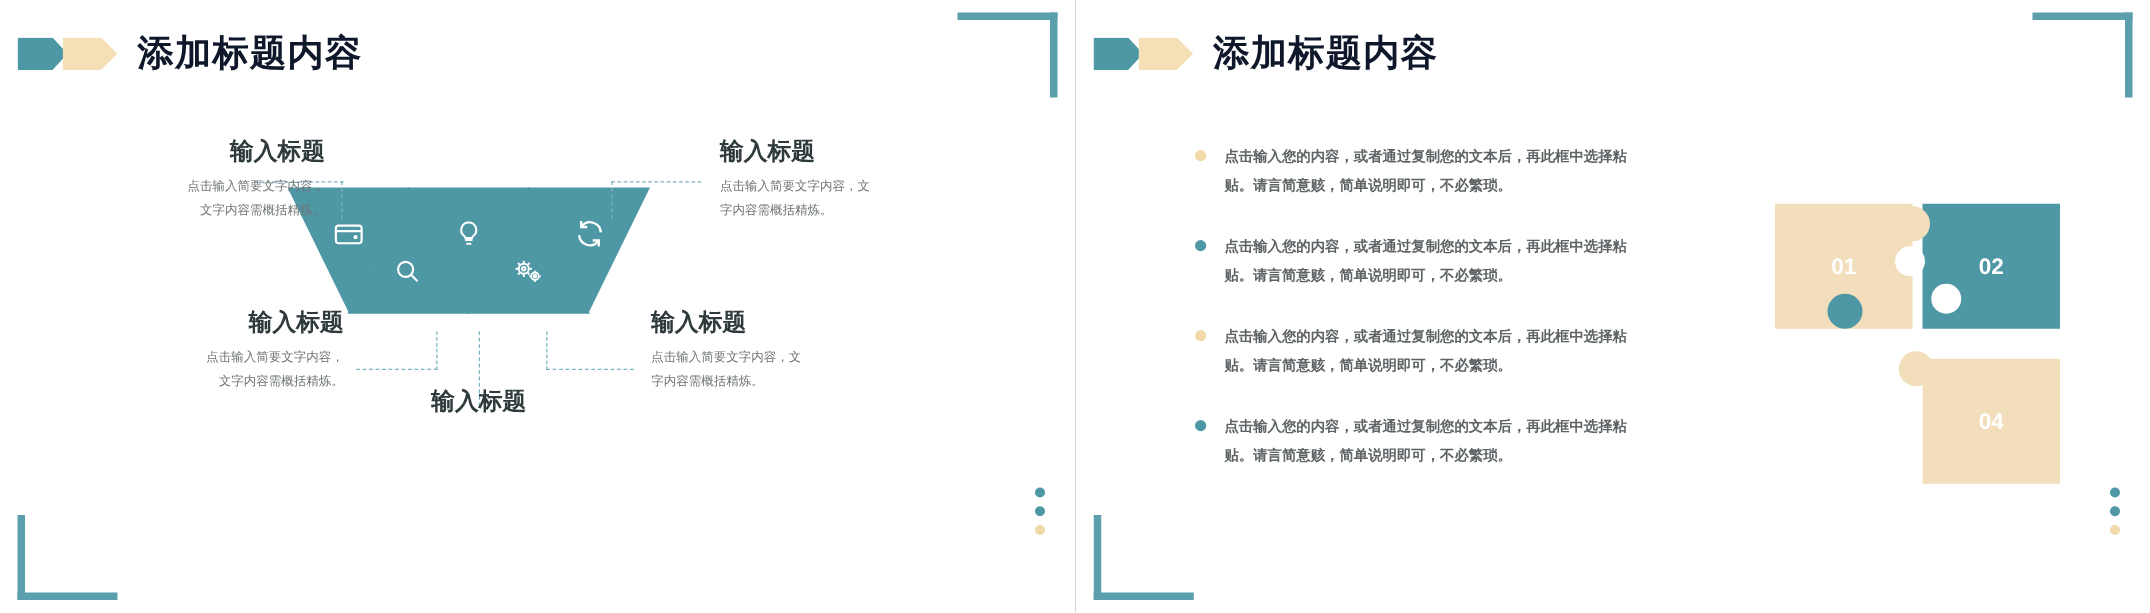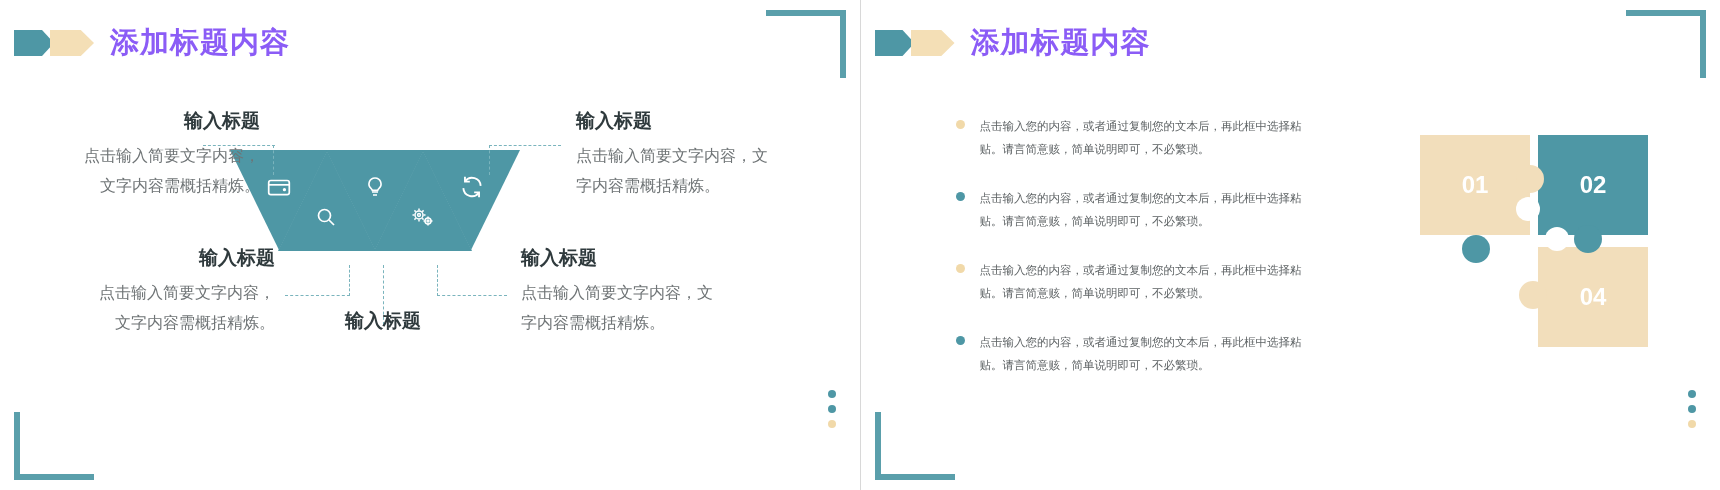--- a/index.html
+++ b/index.html
@@ -75,21 +75,21 @@
   }
   .arrow-teal { background: #4e97a5; }
   .arrow-cream {
     background: #f4dfb6;
     margin-left: -4px;
     width: 44px;
   }
   .slide-title {
     font-size: 29px;
     font-weight: bold;
-    color: #8b5cf6;
+    color: #0f172a;
     letter-spacing: 1px;
     white-space: nowrap;
   }
 
   
   .page-dots {
     position: absolute;
     right: 24px;
     bottom: 62px;
     display: flex;
@@ -138,21 +138,21 @@
     width: 210px;
   }
   .lbl-h {
     font-size: 19px;
     font-weight: bold;
     color: #2f3a3d;
     margin-bottom: 7px;
     white-space: nowrap;
   }
   .lbl-b {
-    font-size: 16px;
+    font-size: 10px;
     color: #6f7476;
     line-height: 1.85;
   }
   .lbl-right { text-align: right; }
   .lbl-left  { text-align: left; }
   .lbl-center{ text-align: center; }
 
   .dash {
     position: absolute;
     border-color: #7ab4bd;
@@ -177,40 +177,42 @@
     height: 9px;
     border-radius: 50%;
     margin-top: 5px;
     margin-right: 15px;
     flex: 0 0 9px;
   }
   .bullet-text {
     font-size: 11.5px;
     color: #5e6365;
     line-height: 2.0;
+    font-weight: bold;
   }
 
   
   .puzzle {
     position: absolute;
     right: 60px;
     top: 135px;
     width: 240px;
     height: 220px;
   }
   .pz {
     position: absolute;
     width: 110px;
     height: 100px;
     display: flex;
     align-items: center;
     justify-content: center;
-    font-size: 24px;
+    font-size: 18px;
     font-weight: bold;
     color: #ffffff;
+    margin-top: 28px;
   }
   .pz-num { position: relative; z-index: 3; }
   .pz-cream { background: #f2debb; }
   .pz-teal  { background: #4e97a5; }
   .knob {
     position: absolute;
     border-radius: 50%;
     z-index: 2;
   }
 </style>
@@ -366,21 +368,21 @@
       </div>
       <div class="knob" style="left:96px; top:30px; width:28px; height:28px; background:#f2debb;"></div>
 
       <div class="pz pz-teal" style="left:118px; top:0px;text-align:center;">
         <span class="pz-num">02</span>
       </div>
       <div class="knob" style="left:154px; top:90px; width:28px; height:28px; background:#4e97a5;"></div>
 
       <div class="knob" style="left:42px; top:100px; width:28px; height:28px; background:#4e97a5;"></div>
 
-      <div class="pz pz-cream" style="left:118px; top:112px;">
+      <div class="pz pz-cream" style="left:118px; top:124px;">
         <span class="pz-num">04</span>
       </div>
       <div class="knob" style="left:99px; top:146px; width:28px; height:28px; background:#f2debb;"></div>
 
       <div class="knob" style="left:96px; top:62px; width:24px; height:24px; background:#ffffff; z-index:4;"></div>
       <div class="knob" style="left:125px; top:92px; width:24px; height:24px; background:#ffffff; z-index:4;"></div>
     </div>
 
     <div class="page-dots">
       <span class="dot dot-teal"></span>

